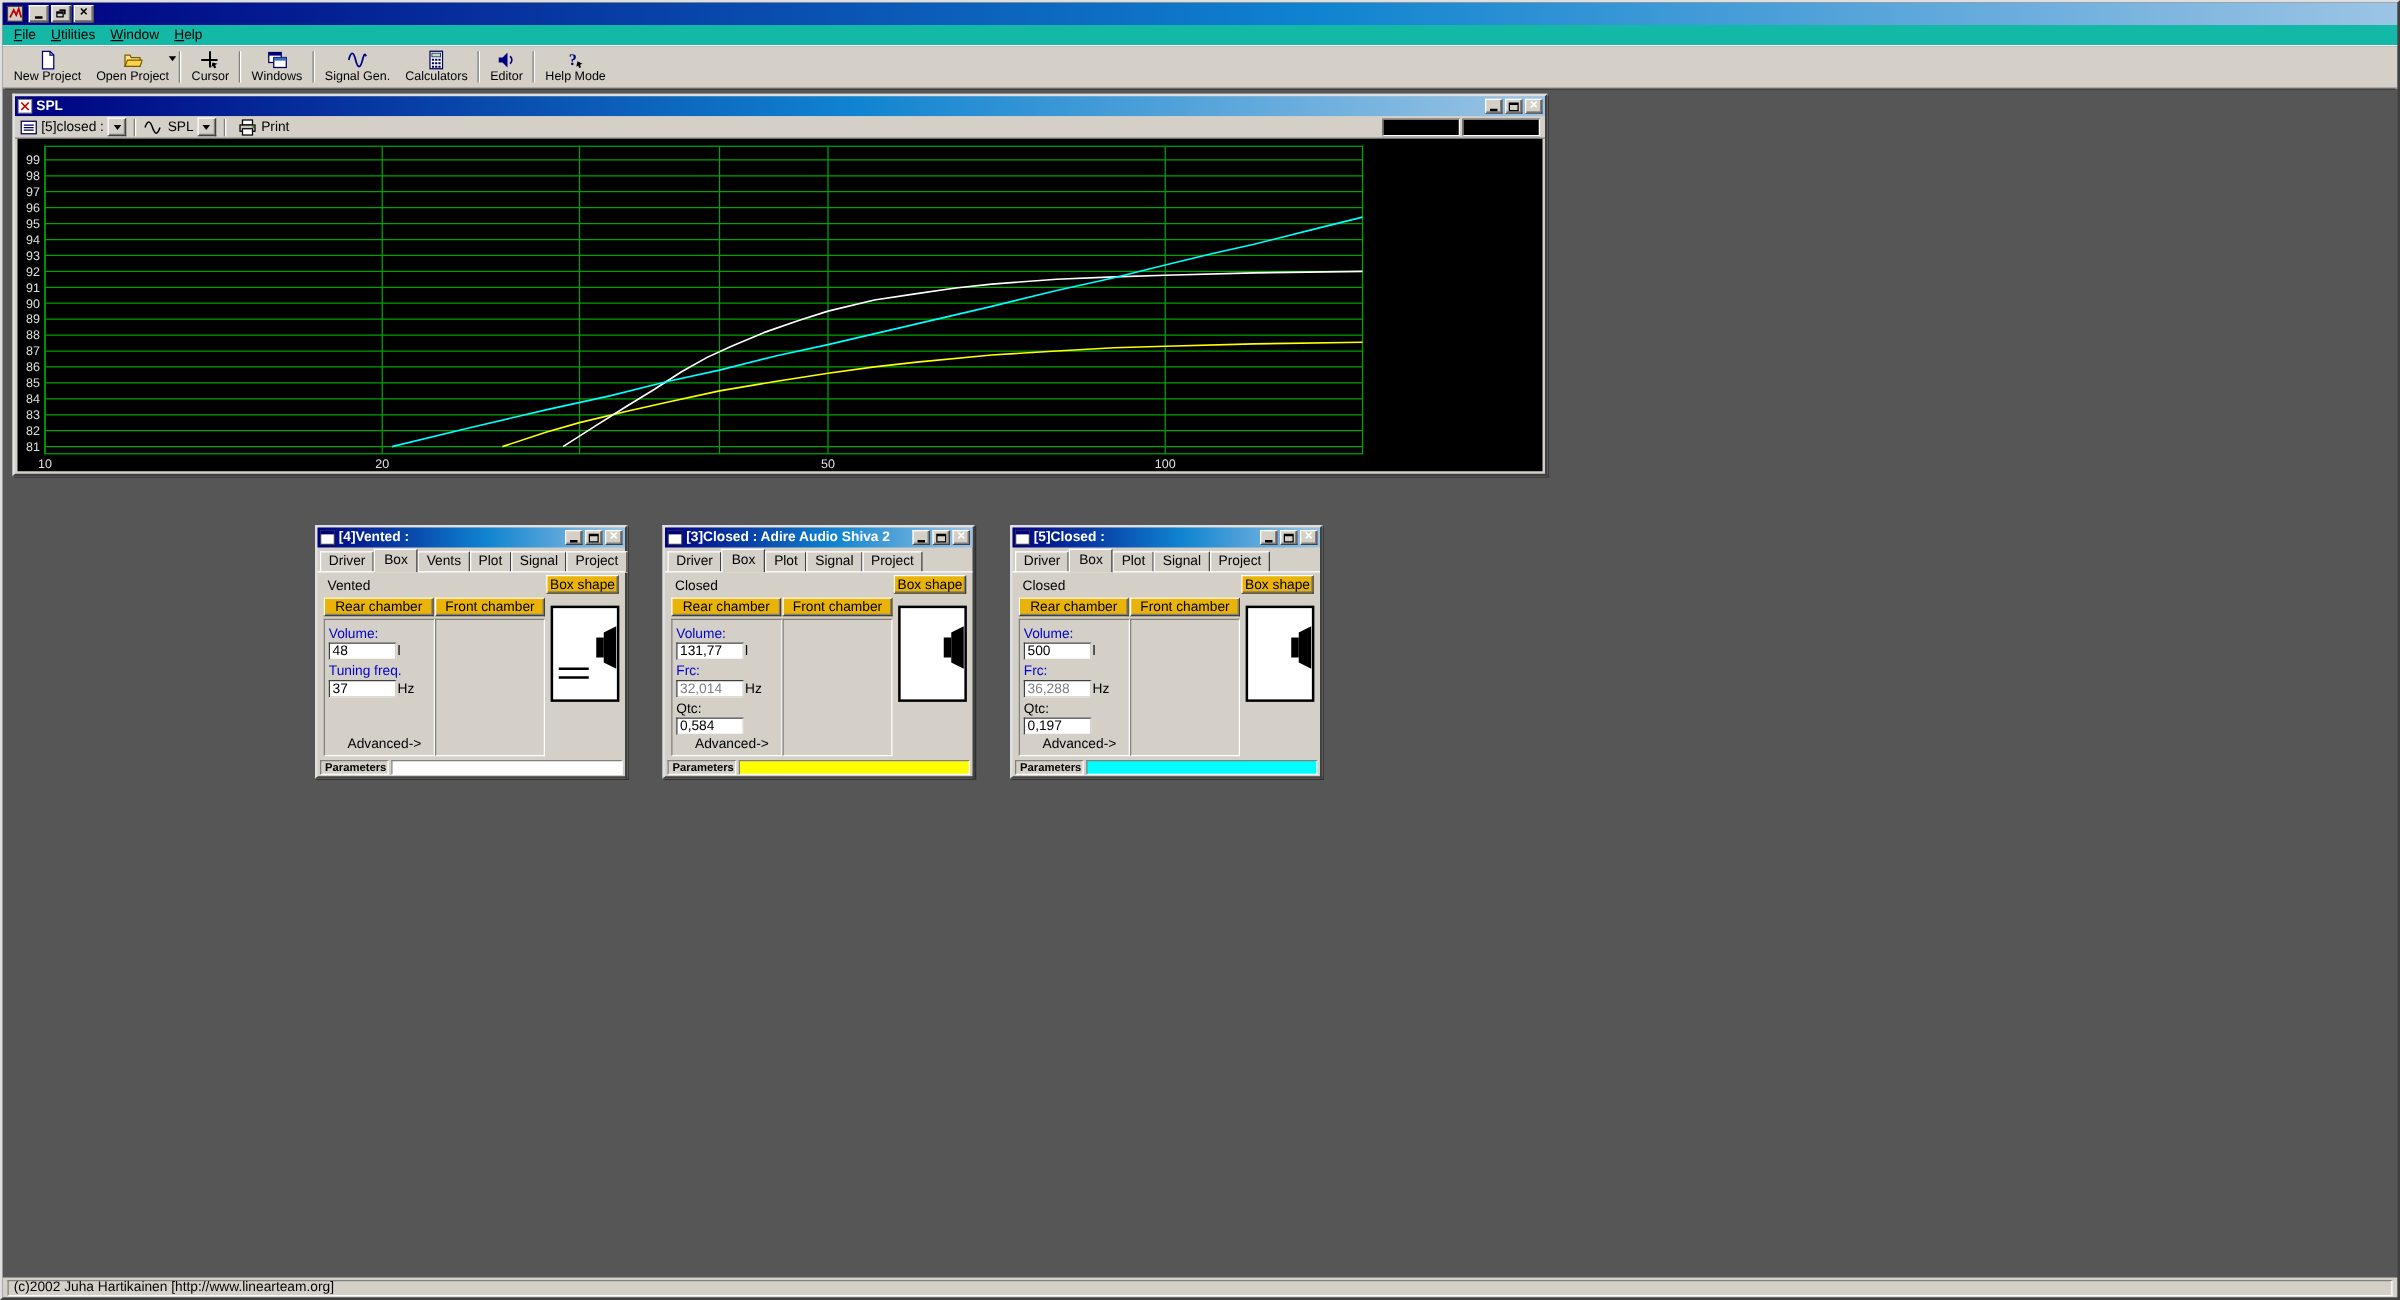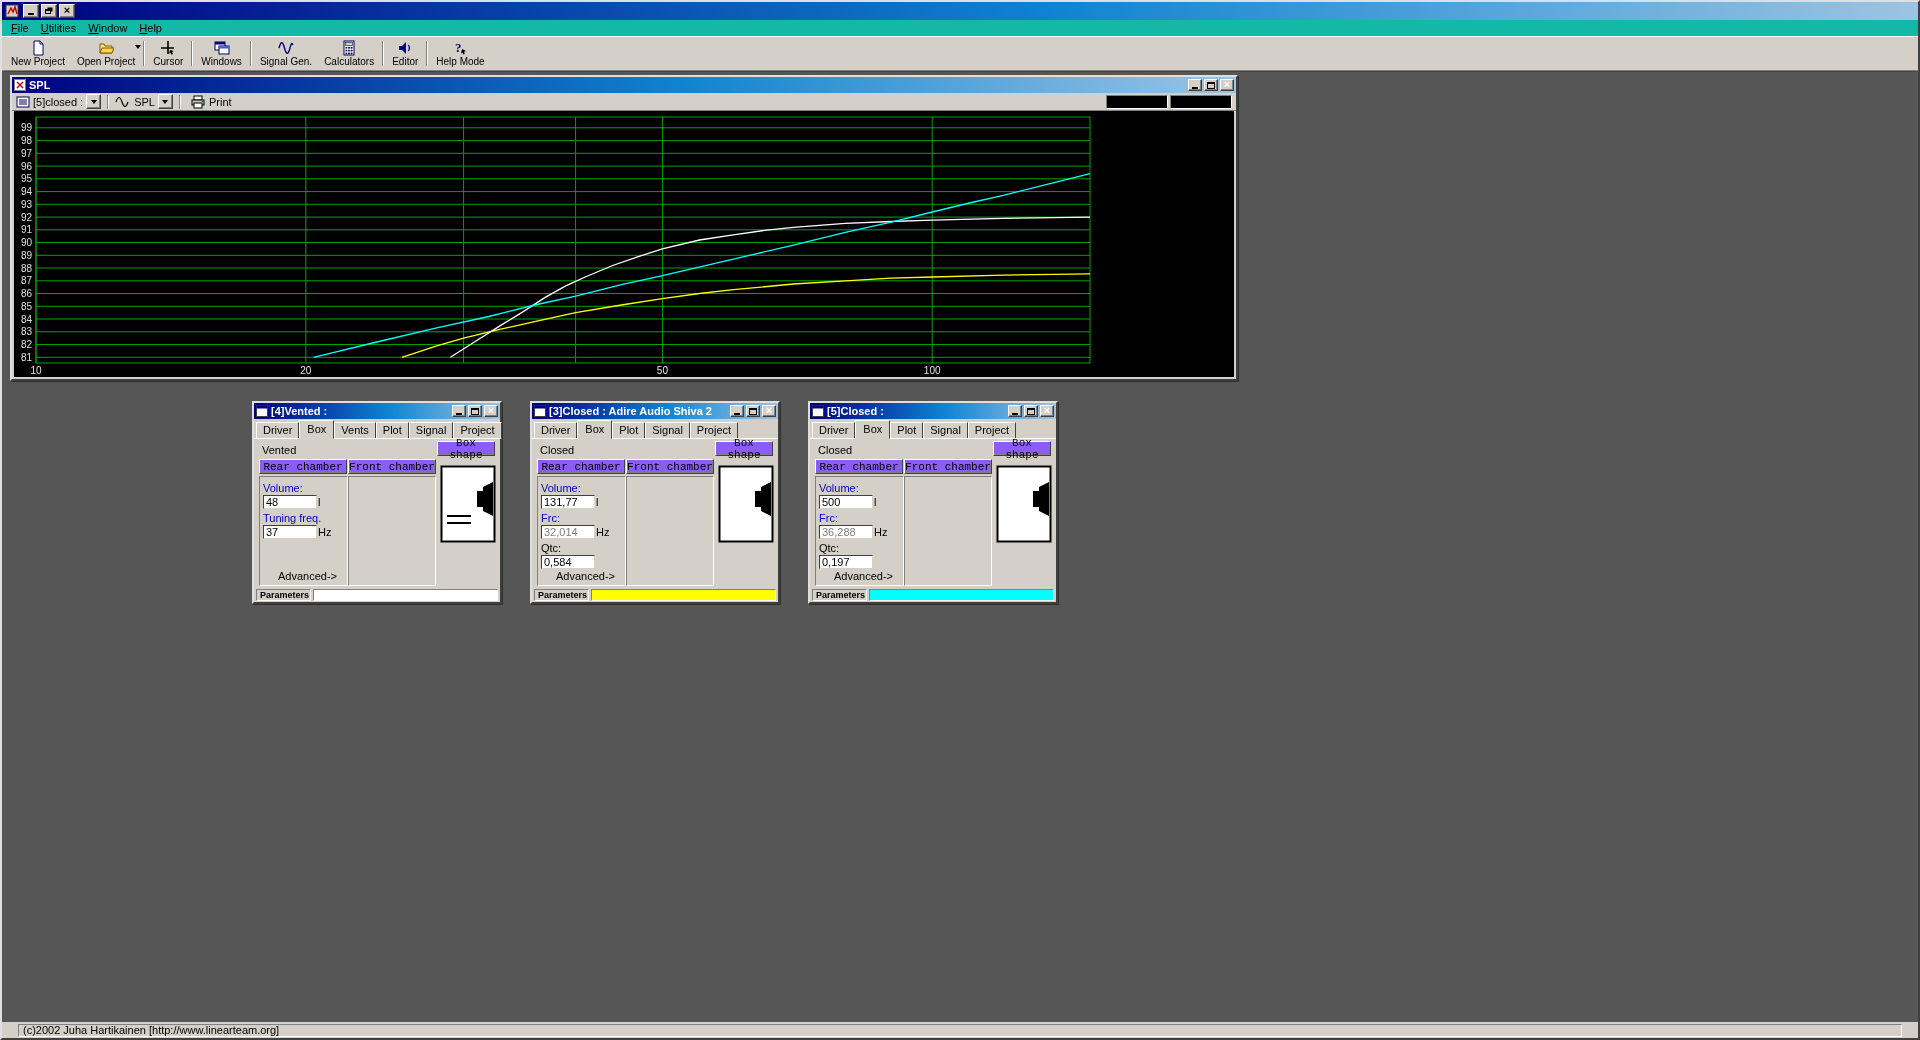--- a/index.html
+++ b/index.html
@@ -18,21 +18,21 @@
 .g-x{font-weight:bold;font-size:11px;margin-top:-1px}
 .menubar{height:17px;background:#14b8a6;display:flex;align-items:center;padding:0 3px;border-bottom:1px solid #fff}
 .menu-item{padding:1px 6px 2px}
 .toolbar{height:34px;background:#d4d0c8;display:flex;align-items:stretch;padding:1px 3px;border-bottom:1px solid #808080}
 .tbtn{position:relative;display:flex;flex-direction:column;align-items:center;justify-content:center;padding:1px 6px}
 .tbl{font-size:10px;white-space:nowrap}
 .tbi{height:16px;display:flex;align-items:center}
 .tbsep2{width:2px;margin:3px 2px;border-left:1px solid #808080;border-right:1px solid #fff}
 .ddarrow{position:absolute;right:0;top:7px;width:0;height:0;border:3px solid transparent;border-top:4px solid #000}
 .mdi{position:absolute;left:2px;right:2px;top:69px;bottom:16px;background:#565656;border-top:1px solid #404040;overflow:hidden}
-.statusbar{position:absolute;left:0;right:0;bottom:0;height:16px;background:#d4d0c8;display:flex;align-items:center;padding:1px 16px}
+.statusbar{position:absolute;left:0;right:0;bottom:0;height:16px;background:#d4d0c8;display:flex;align-items:center;padding:1px 4px}
 .statuscell{flex:1;height:13px;border:1px solid;border-color:#808080 #fff #fff #808080;display:flex;align-items:center;padding:0 4px}
 
 
 .win{position:absolute;background:#d4d0c8;border:2px solid;border-color:#dfdfdf #404040 #404040 #dfdfdf;box-shadow:1px 1px 0 rgba(0,0,0,.45)}
 .wtitle{height:16px;background:linear-gradient(90deg,#000080,#1084d0 55%,#9cc4e4);display:flex;align-items:center;gap:3px;padding:0 2px;color:#fff;font-weight:bold}
 .wtitle .wttext{flex:1;white-space:nowrap;overflow:hidden;font-size:11px}
 .wicon{display:flex;align-items:center}
 
 
 #spl-window{left:6px;top:3px;width:1228px;height:306px}
@@ -40,27 +40,27 @@
 .tb-combo{display:flex;align-items:center;gap:3px;padding:0 1px;height:16px}
 .ddbtn{width:15px;height:15px;background:#d4d0c8;border:1px solid;border-color:#fff #404040 #404040 #fff;box-shadow:inset -1px -1px 0 #808080;display:flex;align-items:center;justify-content:center}
 .tri{width:0;height:0;border:3px solid transparent;border-top:4px solid #000;margin-top:3px}
 .tbsep{width:2px;height:14px;border-left:1px solid #808080;border-right:1px solid #fff;margin:0 3px}
 .tb-btn{display:flex;align-items:center;gap:3px;padding:0 4px;height:16px}
 .readouts{margin-left:auto;display:flex;gap:2px;padding-right:1px}
 .readout{width:62px;height:14px;background:#000;border:1px solid;border-color:#808080 #fff #fff #808080}
 .chart{position:absolute;left:2px;right:2px;top:34px;bottom:2px;background:#000}
 
 
-.pwin{width:250px;height:203px;top:329px}
+.pwin{width:250px;height:203px;top:348px}
 .ptabs{display:flex;align-items:center;padding:3px 2px 0;height:19px}
 .ptab{border:1px solid;border-color:#fff #404040 #d4d0c8 #fff;padding:1px 6px 2px;background:#d4d0c8;margin-bottom:-1px;white-space:nowrap}
 .ptab.active{padding:2px 7px 3px;margin-top:-3px;z-index:2;position:relative}
 .pbody{position:relative;height:150px;border-top:1px solid #fff}
 .ptype{position:absolute;left:8px;top:5px}
-.btn3{background:#8b5cf6;border:1px solid;border-color:#fff #404040 #404040 #fff;box-shadow:inset -1px -1px 0 #808080;font-family:Liberation Mono, monospace;font-size:11px;display:flex;align-items:center;justify-content:center;cursor:default}
+.btn3{background:#eab308;border:1px solid;border-color:#fff #404040 #404040 #fff;box-shadow:inset -1px -1px 0 #808080;font-family:Liberation Sans, sans-serif;font-size:11px;display:flex;align-items:center;justify-content:center;cursor:default}
 .boxshape-btn{position:absolute;right:5px;top:2px;width:58px;height:15px}
 .chamber{position:absolute;top:20px;width:88px;height:15px}
 .fieldbox{position:absolute;left:5px;top:37px;width:89px;height:110px;border:1px solid;border-color:#808080 #fff #fff #808080;padding:2px 3px}
 .midpanel{position:absolute;left:94px;top:37px;width:88px;height:110px;border:1px solid;border-color:#808080 #fff #fff #808080}
 .boxdraw{position:absolute;left:186px;top:26px}
 .flabel{margin-top:3px}
 .frow{display:flex;align-items:center;gap:1px;margin-top:1px}
 .finput{width:54px;height:14px;background:#fff;border:1px solid;border-color:#404040 #d4d0c8 #d4d0c8 #404040;padding:0 2px;display:block;line-height:12px}
 .finput.disabled{color:#808080;background:#ffffff}
 .advanced{position:absolute;left:18px;bottom:3px}

